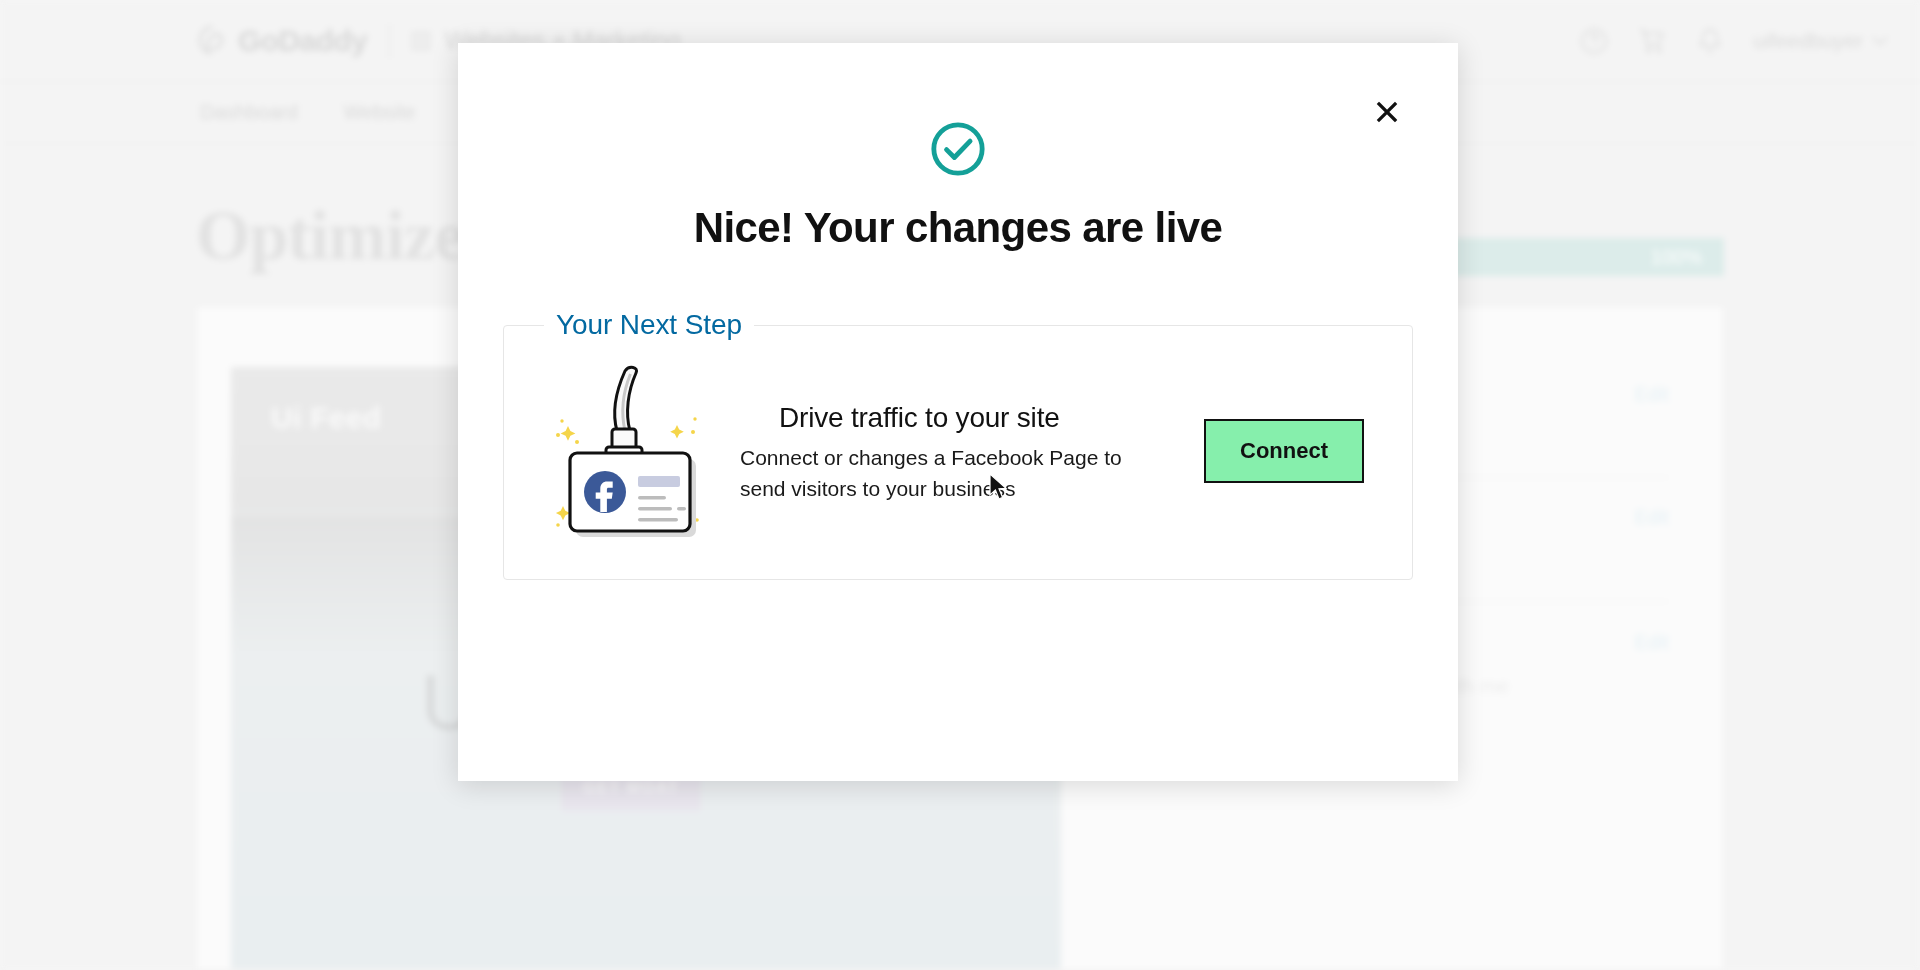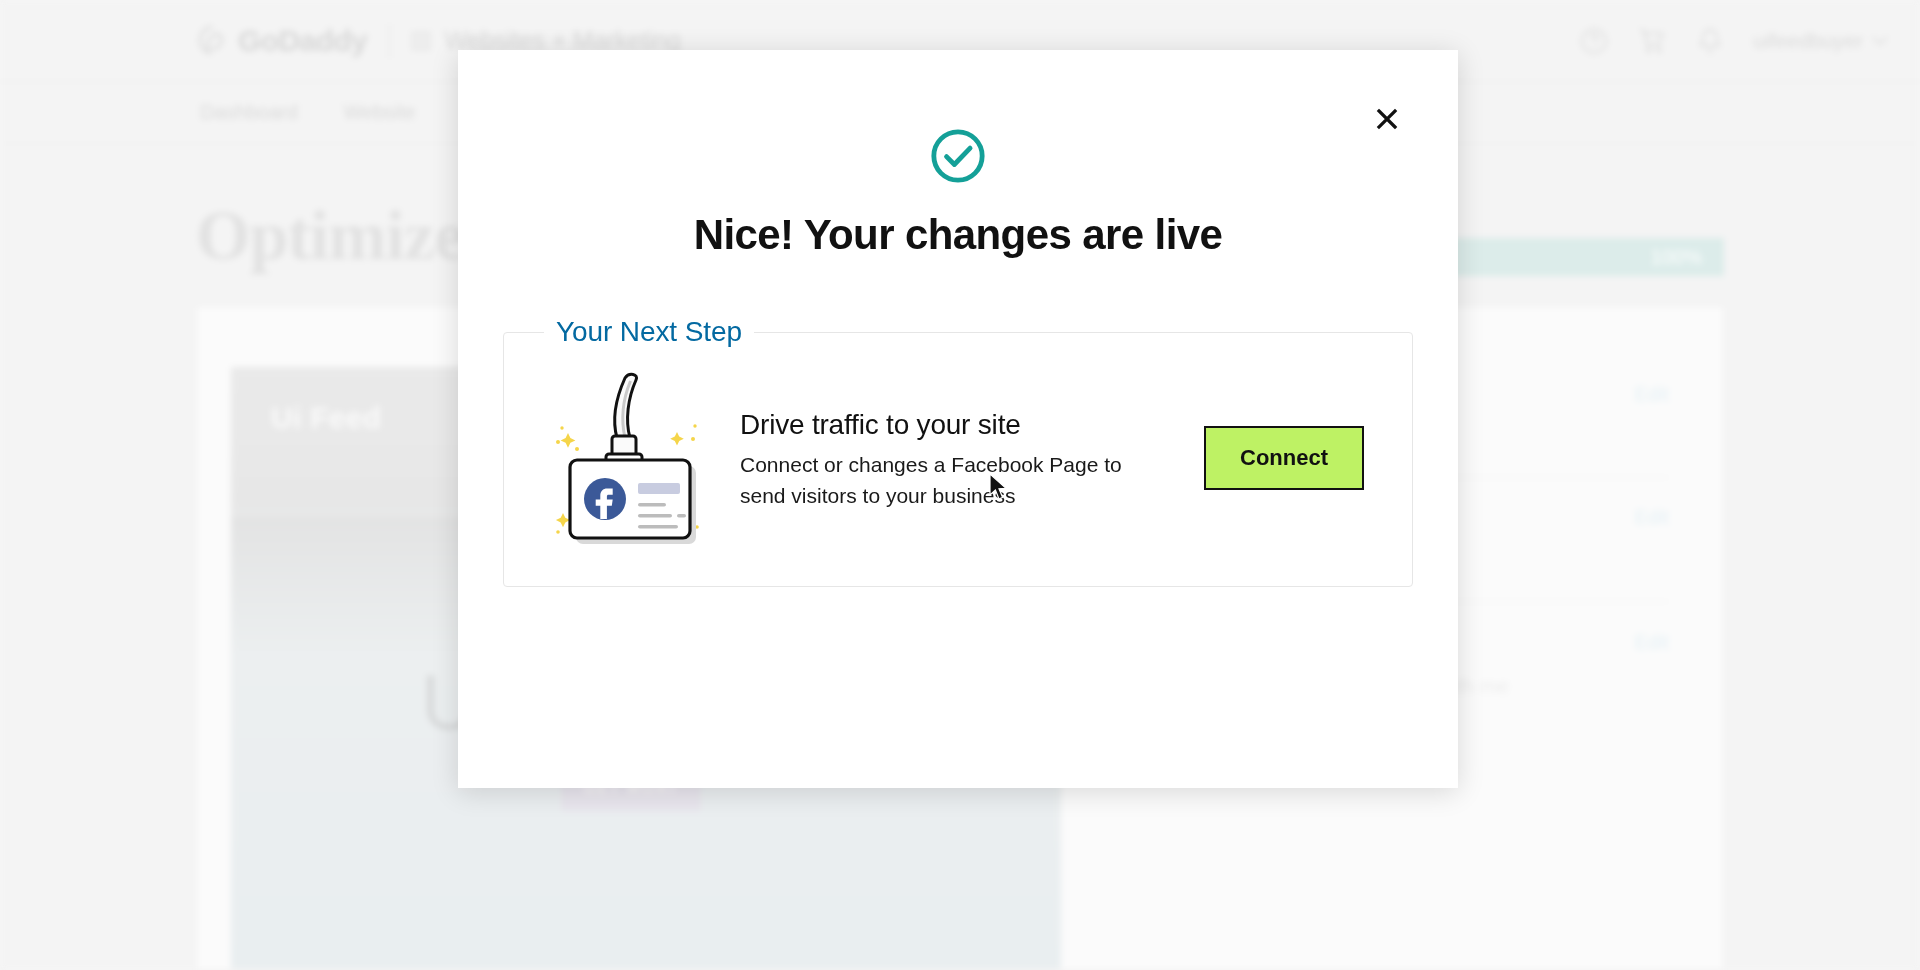--- a/index.html
+++ b/index.html
@@ -113,21 +113,21 @@
   }
   .cl-title { font-size: 25px; color: #e3e3e3; font-weight: 500; }
   .cl-edit { margin-left: auto; font-size: 20px; color: #e4f0f5; }
   .cl-sub { font-size: 21px; color: #ececec; padding: 14px 0 26px 46px; line-height: 1.45; }
   .cl-divider { height: 1px; background: #f2f2f2; }
 
   
   .modal-layer { position: absolute; inset: 0; }
   .modal {
     position: absolute;
-    left: 458px; top: 50px;
+    left: 458px; top: 43px;
     width: 1000px; height: 738px;
     background: #ffffff;
     box-shadow: 0 4px 26px rgba(0,0,0,0.14);
   }
   .modal-close {
     position: absolute; top: 52px; right: 54px;
     width: 34px; height: 34px;
     display: flex; align-items: center; justify-content: center;
     cursor: pointer;
   }
@@ -171,24 +171,24 @@
     color: #0369a1;
     letter-spacing: -0.1px;
   }
   .ns-body {
     display: flex; align-items: center;
     padding: 22px 48px 40px 42px;
     gap: 22px;
   }
   .badge-art { width: 172px; height: 176px; flex: 0 0 172px; }
   .ns-text { flex: 1; padding-top: 4px; }
-  .ns-title { font-size: 28px; color: #111111; letter-spacing: -0.2px; }
+  .ns-title { font-size: 28px; color: #111111; letter-spacing: -0.2px; margin-left: 39px; }
   .ns-desc { font-size: 21px; color: #1a1a1a; line-height: 1.45; margin-top: 9px; max-width: 430px; }
   .secondary-btn {
-    background: #bef264;
+    background: #86efac;
     border: 2px solid #111111;
     color: #111111;
     font-family: "Liberation Sans", sans-serif;
     font-size: 22px;
     font-weight: bold;
     padding: 17px 34px;
     cursor: pointer;
     white-space: nowrap;
   }
 

